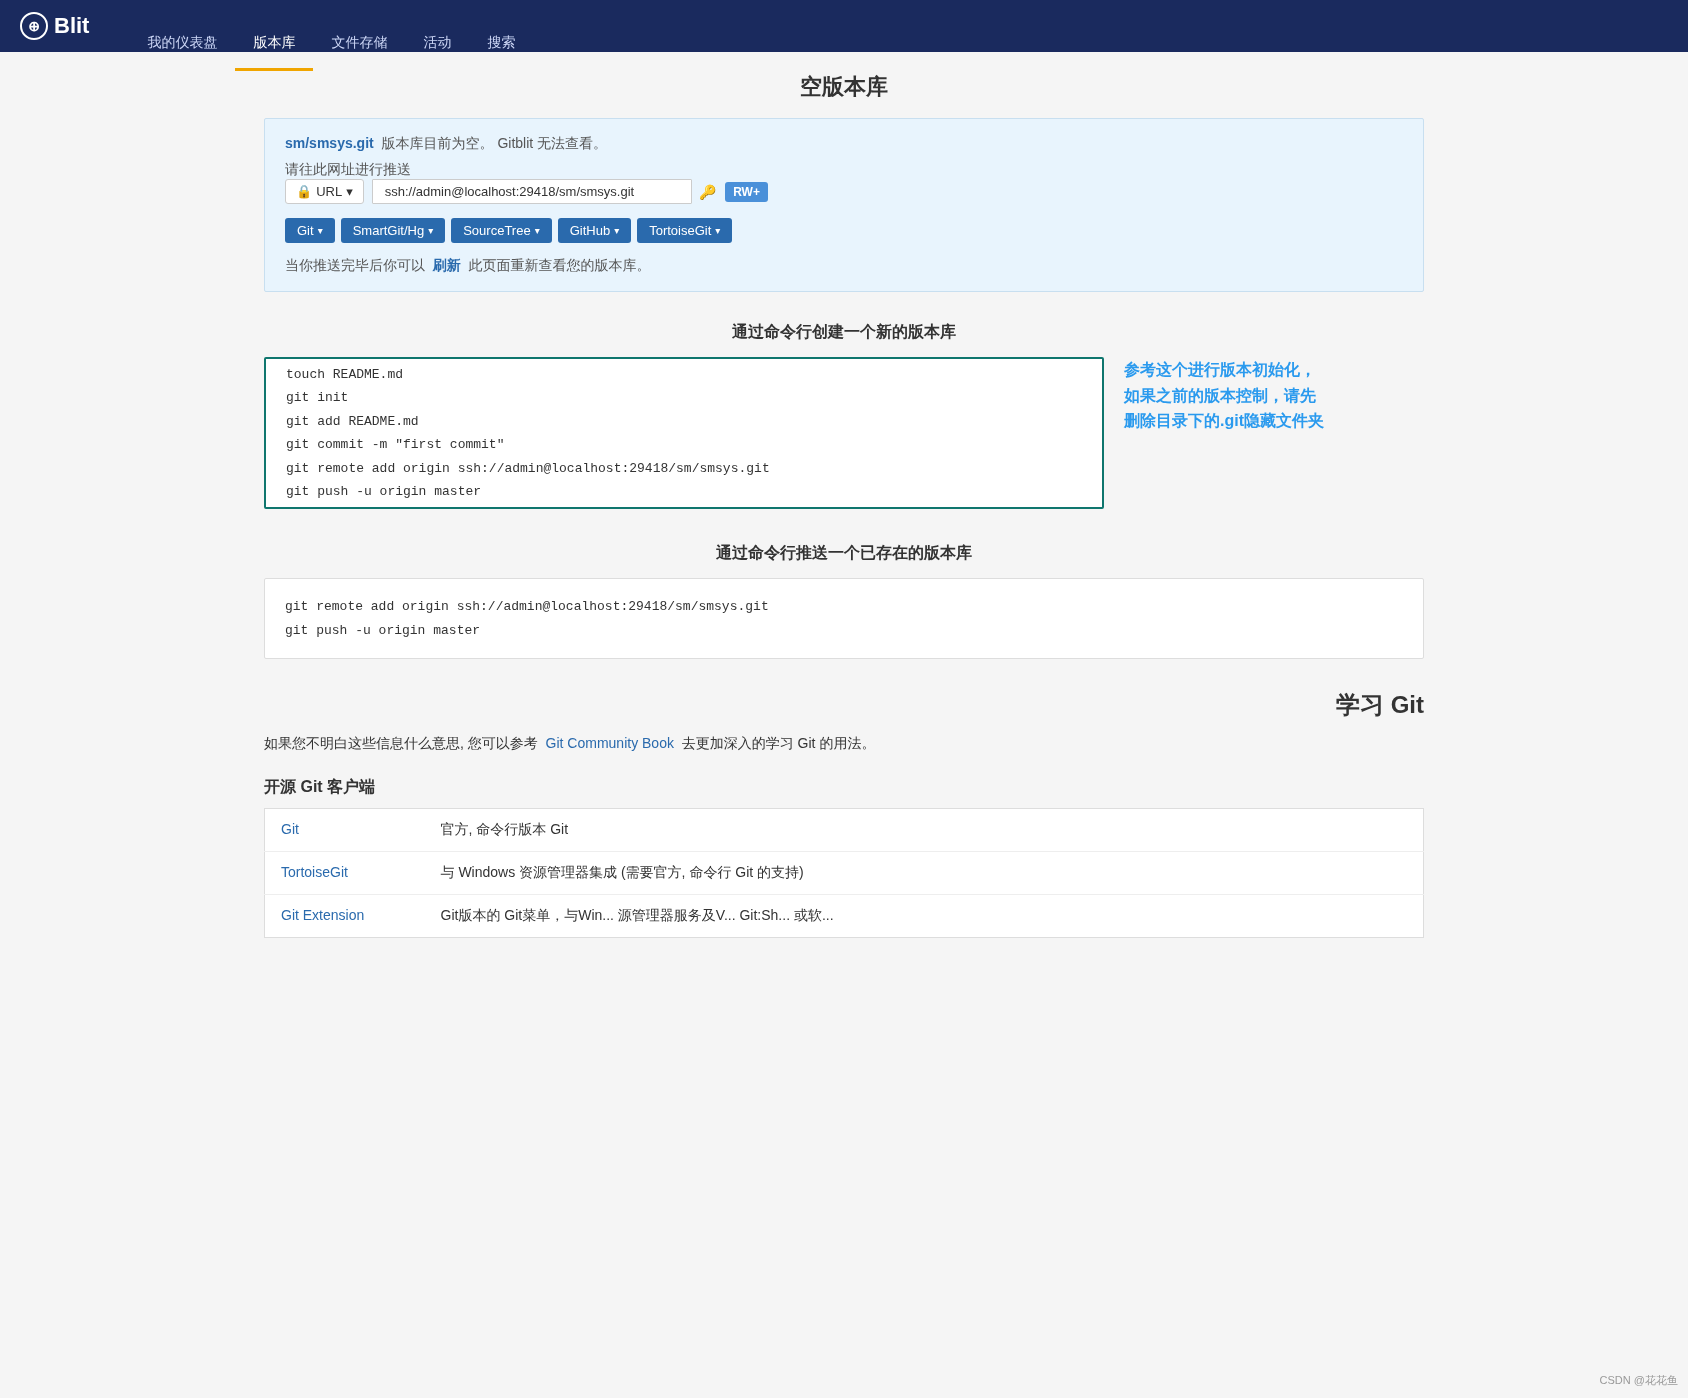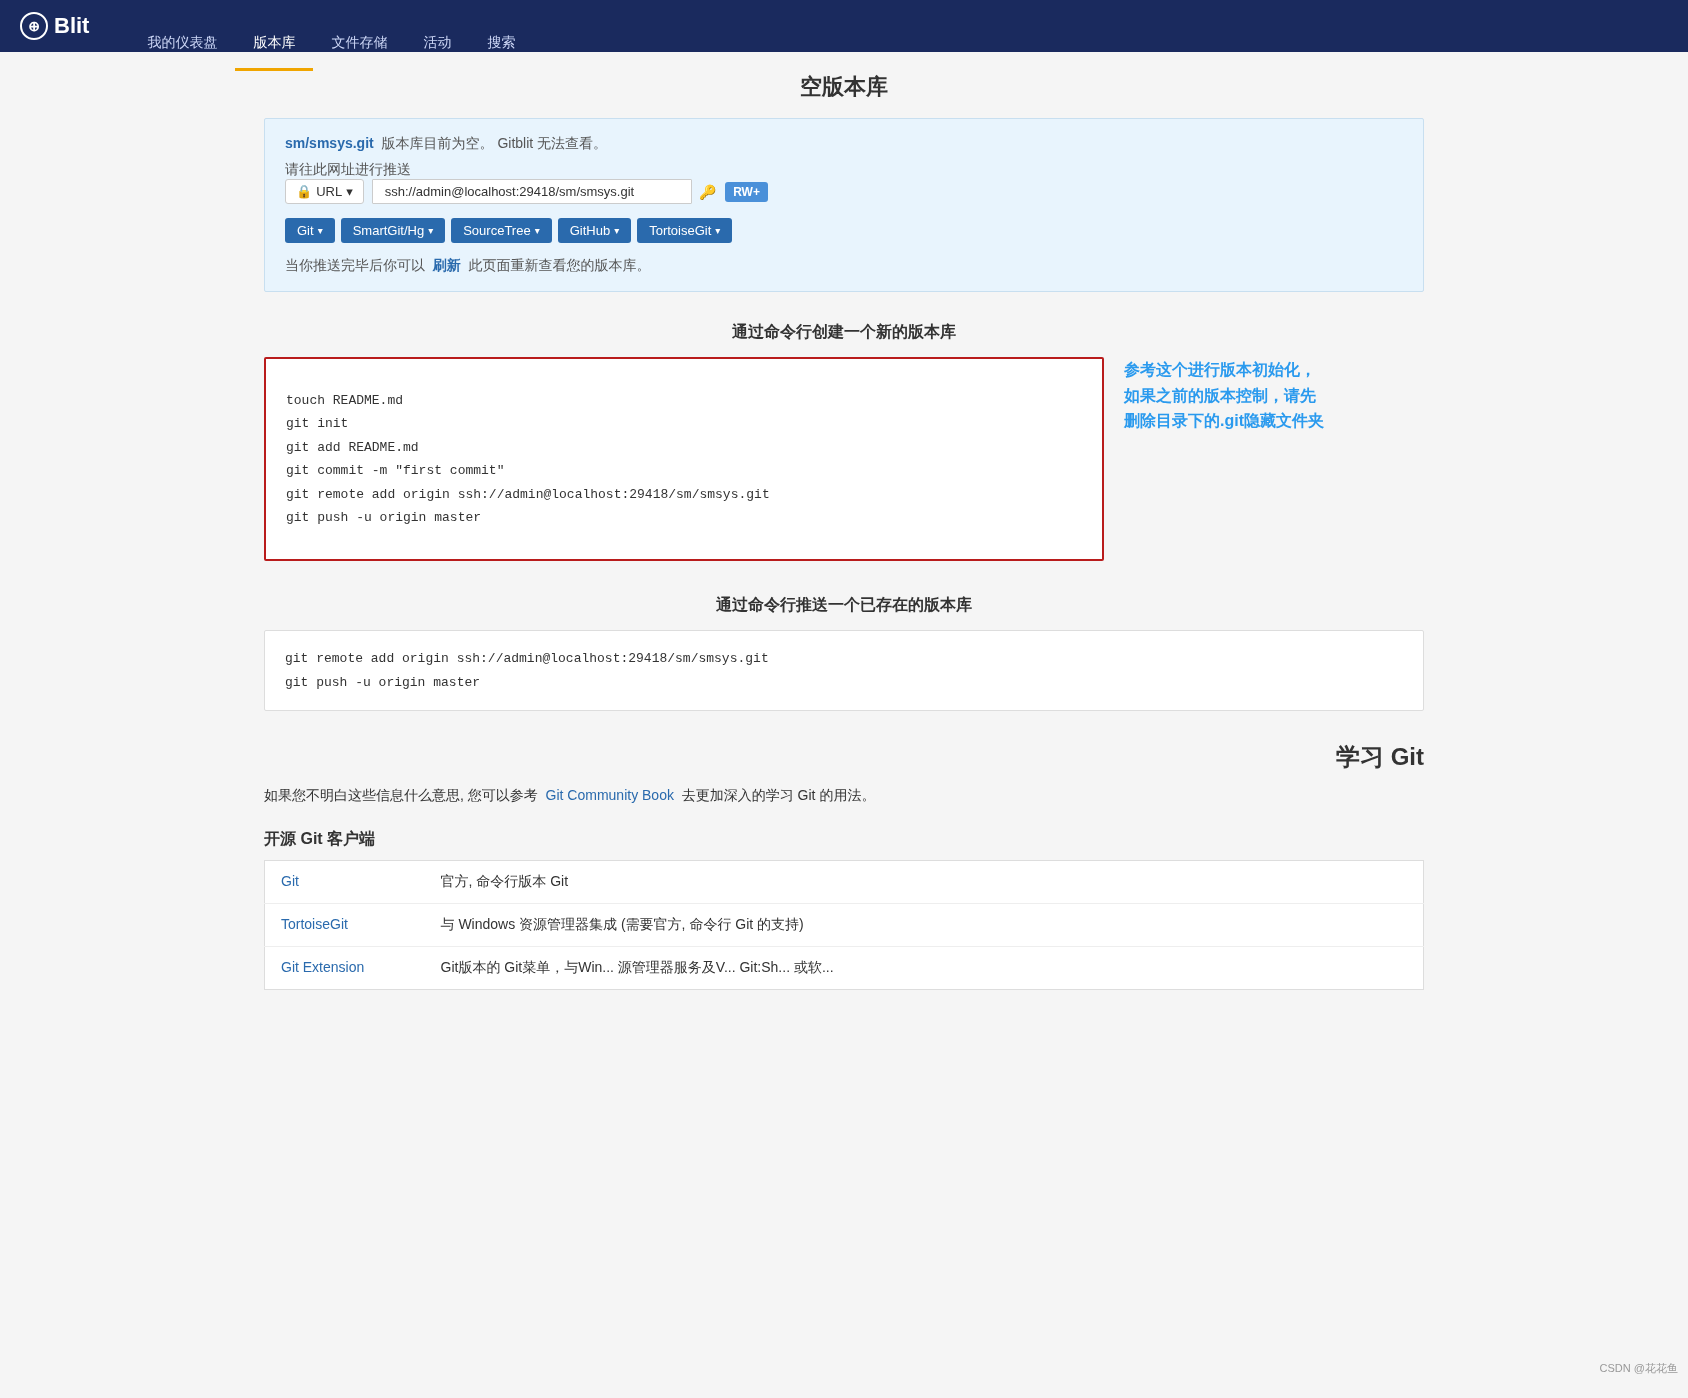--- a/index.html
+++ b/index.html
@@ -170,22 +170,22 @@
     .section-title-left {
       font-size: 16px;
       font-weight: bold;
       color: #333;
       margin: 24px 0 10px;
     }
 
     
     .code-box {
       background: #fff;
-      border: 2px solid #b91c1c;
-      padding: 30px 20px;
+      border: 2px solid #0f766e;
+      padding: 4px 20px;
       font-family: 'Courier New', monospace;
       font-size: 13px;
       color: #333;
       line-height: 1.8;
       border-radius: 2px;
       margin-bottom: 10px;
     }
     .code-box-plain {
       background: #fff;
       border: 1px solid #ddd;
@@ -252,21 +252,21 @@
       color: #2a6aad;
       text-decoration: none;
     }
     .git-table tr:last-child td {
       border-bottom: none;
     }
 
     
     .watermark {
       position: fixed;
-      bottom: 22px;
+      bottom: 10px;
       right: 10px;
       font-size: 11px;
       color: #999;
     }
   </style>
 </head>
 <body>
 
 <nav class="navbar">
   <div class="navbar-logo">

